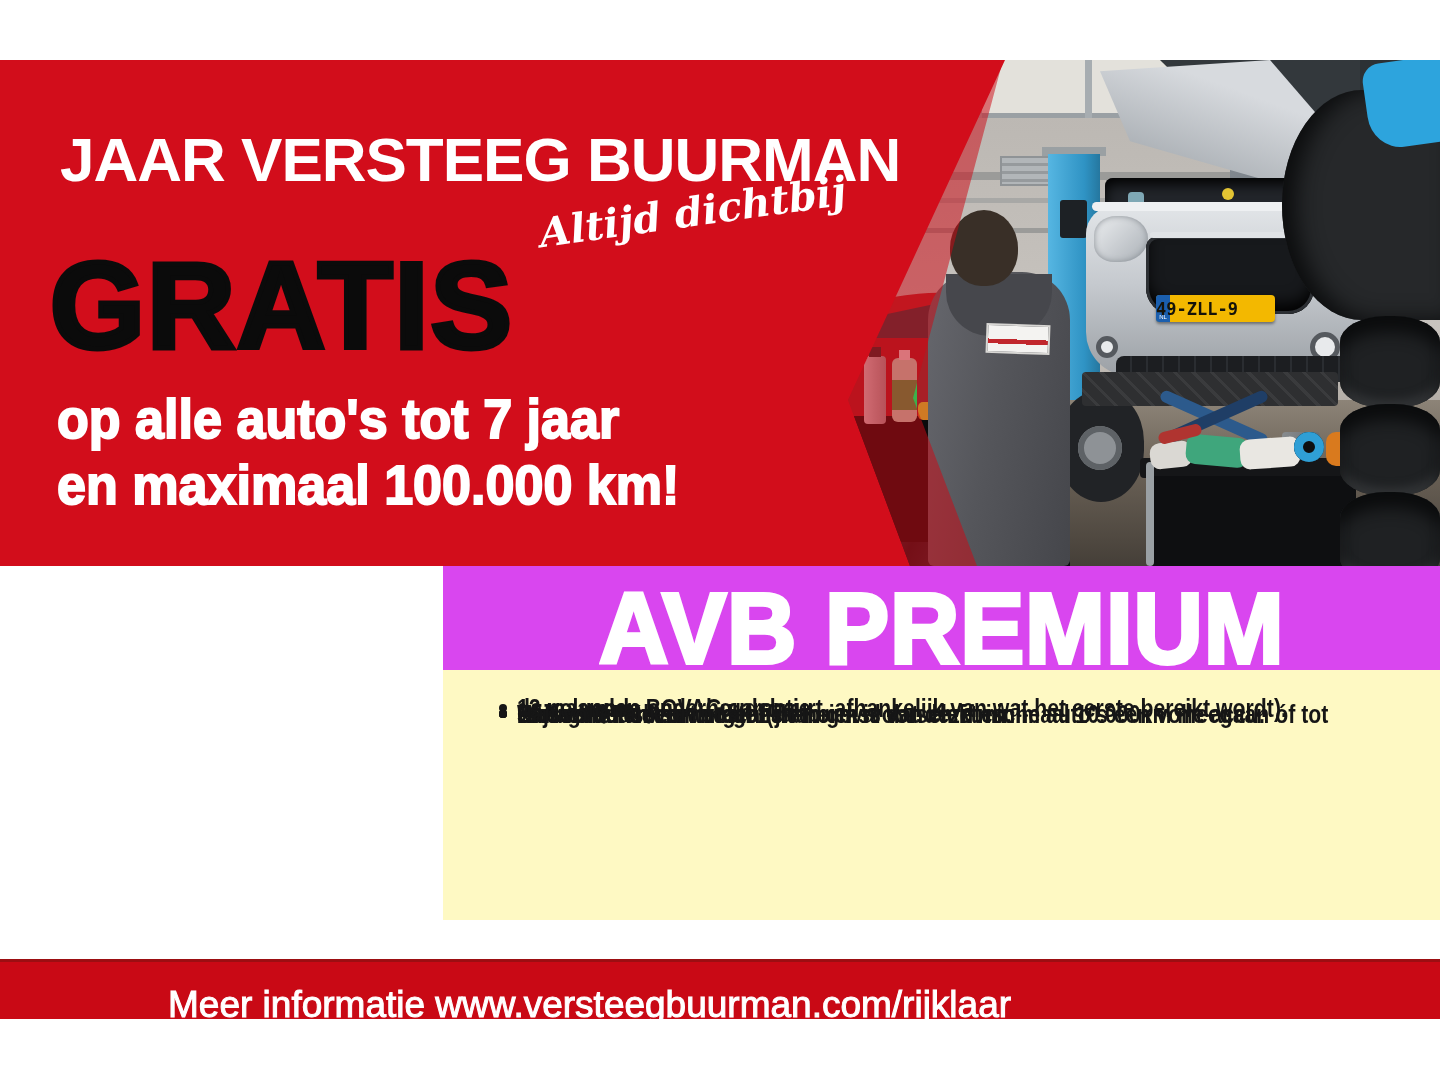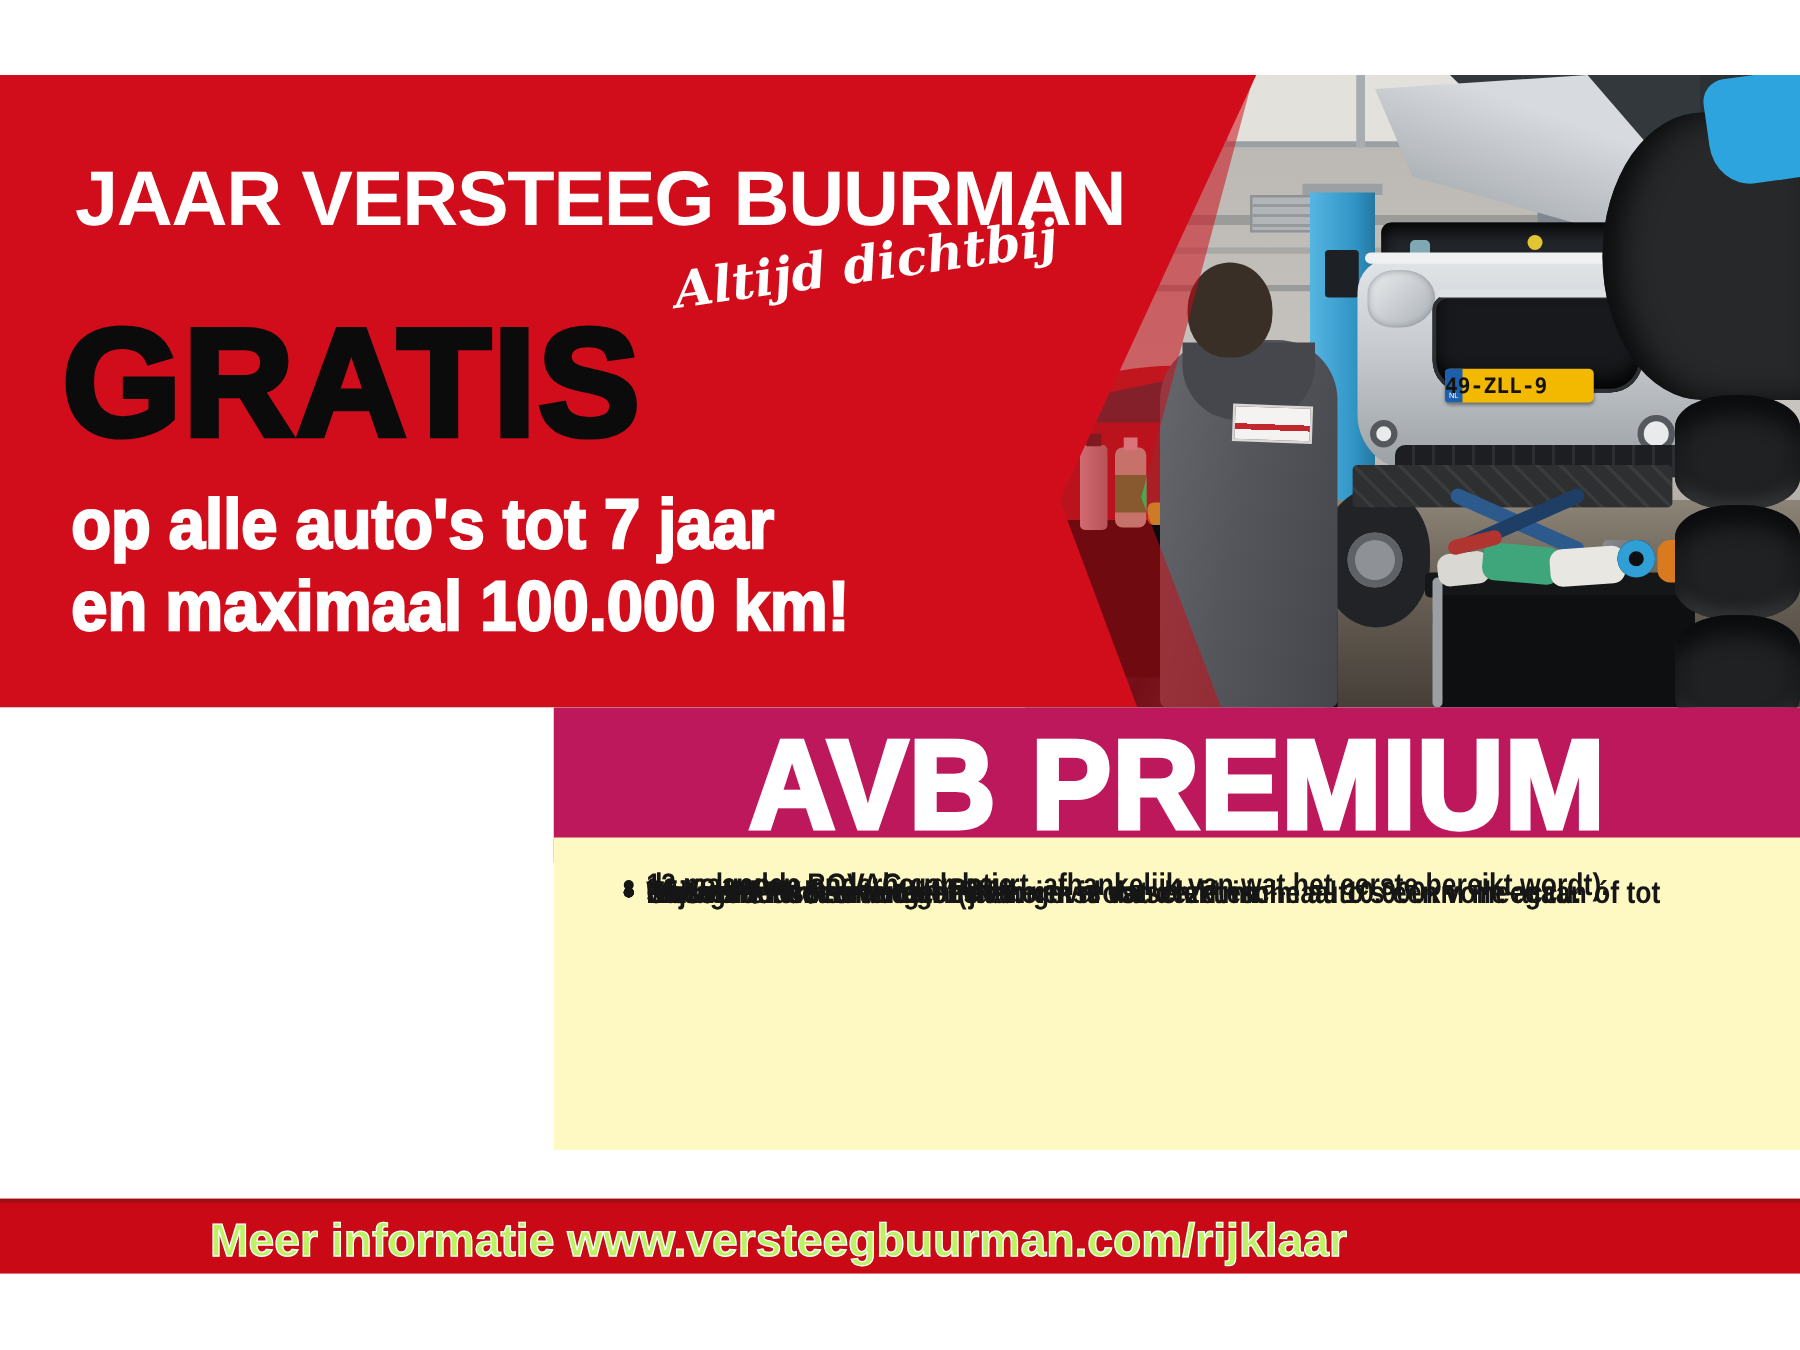--- a/index.html
+++ b/index.html
@@ -126,36 +126,36 @@
   .sub1{left:57px;top:326px;}
   .sub2{left:57px;top:392px;}
 
   
   .black-panel{left:0;top:566px;width:443px;height:393px;background:#0b0809;}
   .divider{left:155px;width:108px;height:5px;background:#d20d1b;}
   .bp-lines{left:53px;top:146px;width:380px;color:#f2f2f2;font-size:26px;line-height:39px;
         transform:scaleX(.85);transform-origin:left;white-space:nowrap;}
   .bp-lines div{position:static;}
 
-  .gray-banner{left:443px;top:566px;width:997px;height:124px;background:#be185d;
+  .gray-banner{left:443px;top:566px;width:997px;height:124px;background:#d946ef;
         display:flex;align-items:center;justify-content:center;}
   .premium-title{position:relative;color:#fff;font-size:101px;font-weight:bold;letter-spacing:1px;
         -webkit-text-stroke:4px #fff;transform:scaleX(.95);white-space:nowrap;}
 
   .list-panel{left:443px;top:670px;width:997px;height:250px;background:#fef9c3;}
   .list-panel ul{position:absolute;left:0;top:22px;width:100%;margin:0;padding:0;list-style:none;}
   .list-panel li{position:relative;margin:0;padding:0 10px 0 74px;color:#161616;font-weight:bold;
         font-size:25px;line-height:32px;}
   .list-panel li .txt{position:static;display:inline-block;transform:scaleX(.85);transform-origin:left;white-space:nowrap;}
   .list-panel li.item{margin-top:6px;}
   .list-panel li:first-child{margin-top:0;}
   .list-panel li .dot{position:absolute;left:56px;top:12px;width:8px;height:8px;background:#161616;border-radius:50%;}
 
   .footer-bar{left:0;top:959px;width:1440px;height:60px;background:#c90915;border-top:3px solid #9c0e12;}
-  .footer-text{left:168px;top:10px;color:#bef264;font-size:37px;font-weight:bold;-webkit-text-stroke:1px #fff;white-space:nowrap;}
+  .footer-text{left:168px;top:22px;color:#ffffff;font-size:37px;font-weight:normal;-webkit-text-stroke:1px #fff;white-space:nowrap;}
   .bottom-white{left:0;top:1019px;width:1440px;height:61px;background:#fff;}
   .top-white{left:0;top:0;width:1440px;height:60px;background:#fff;}
 </style>
 </head>
 <body>
 
 <div id="stage">
 
   <div class="top-white"></div>
 

